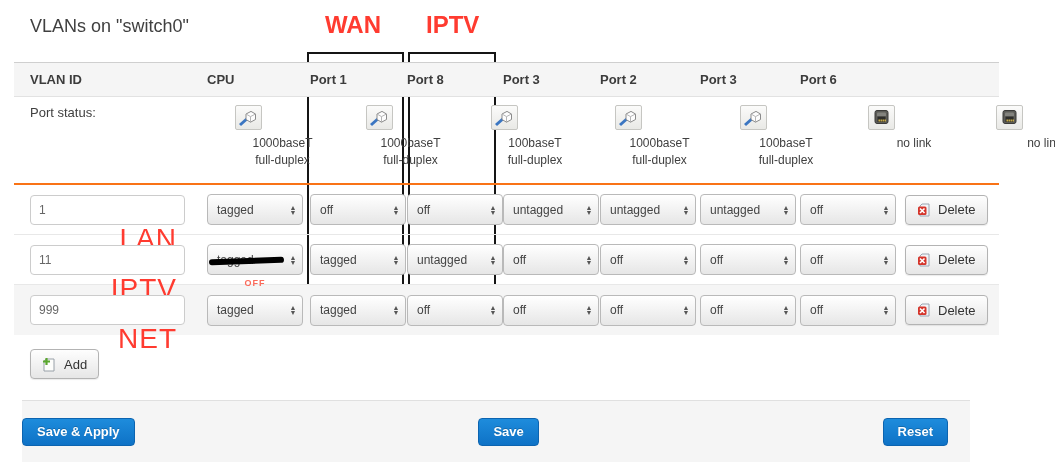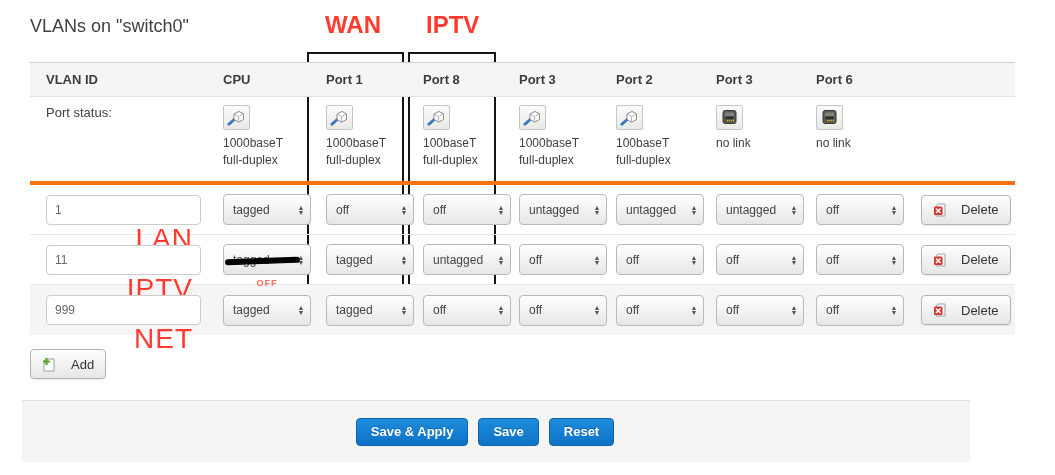--- a/index.html
+++ b/index.html
@@ -11,72 +11,72 @@
 
   
   .ann { position:absolute; color:#ff3b30; font-weight:700; pointer-events:none; }
   .ann-wan  { left:325px; top:11px; font-size:24px; }
   .ann-iptv { left:426px; top:11px; font-size:24px; }
   .ann-box { position:absolute; border:2px solid #151515; pointer-events:none; }
   .box1 { left:307px; top:52px; width:97px;  height:281px; }
   .box2 { left:408px; top:52px; width:88px;  height:281px; }
 
   
-  .vlan-table { position:absolute; left:30px; top:62px; width:985px; }
+  .vlan-table { position:absolute; left:14px; top:62px; width:985px; }
   .trow { display:grid;
           grid-template-columns:185px 103px 97px 96px 97px 100px 100px 105px 102px;
           align-items:center; }
   .thead { height:35px; background:#f5f5f5; border-top:1px solid #cfcfcf;
            border-bottom:1px solid #e2e2e2; }
   .thead .cell { font-size:13px; font-weight:bold; color:#3c3c3c; }
   .cell { padding-left:8px; }
   .cell.first { padding-left:16px; }
-  .rstatus { height:88px; border-bottom:4px solid #f97316; align-items:start; }
+  .rstatus { height:88px; border-bottom:2px solid #f97316; align-items:start;gap:28px; }
   .rstatus .cell { padding-top:8px; }
   .status-label { font-size:13px; color:#404040; padding-top:14px; }
-  .ptxt { font-size:12px; color:#404040; line-height:17px; margin-top:5px; }
+  .ptxt { font-size:12px; color:#404040; line-height:17px; margin-top:5px;text-align:center; }
   .icon-tile { width:27px; height:25px; border:1px solid #c6c6c2; border-radius:2px;
                background:linear-gradient(#fbfbfa,#e9e9e6);
                display:flex; align-items:center; justify-content:center; }
 
   .rvlan { height:50px; border-bottom:1px solid #e8e8e8; }
   .rvlan.shaded { background:#f5f5f5; border-bottom:none; }
 
   .vlan-input-wrap { position:relative; width:155px; }
   .vlan-input { width:155px; height:30px; border:1px solid #ccc; border-radius:4px;
                 padding:0 8px; font-size:12px; color:#666; background:#fff;
                 font-family:"Liberation Sans", sans-serif; }
   .row-ann { position:absolute; right:8px; top:-4px; font-size:28px; color:#ff3b30;
              pointer-events:none; letter-spacing:1px;margin-top:32px; }
 
-  .sel { position:relative; width:88px; height:31px; border:1px solid #b9b9b9; border-radius:4px;
+  .sel { position:relative; width:96px; height:31px; border:1px solid #b9b9b9; border-radius:4px;
          background:linear-gradient(#ffffff,#e6e6e6);
          display:flex; align-items:center; cursor:default; }
   .sel .sel-txt { font-size:12px; color:#444; padding-left:9px; flex:1;
                   white-space:nowrap; overflow:hidden; }
   .sel .arrows { width:16px; display:flex; flex-direction:column; align-items:center;
                  color:#555; font-size:7px; line-height:5px; padding-right:2px; }
   .scribble { position:absolute; left:1px; top:13px; width:75px; height:6px;
               background:#000; border-radius:3px; transform:rotate(-2deg);
               pointer-events:none; }
   .scribble:after { content:""; position:absolute; left:54px; top:1px; width:20px; height:4px;
               background:#000; transform:rotate(-3deg); }
   .cpu-off-note { position:absolute; left:50%; transform:translateX(-50%); top:33px;
               font-size:9px; font-weight:bold; color:#fb6a5a; letter-spacing:1px; }
 
-  .btn { display:inline-flex; align-items:center; gap:14px; height:30px; padding:0 11px;
+  .btn { display:inline-flex; align-items:center; gap:7px; height:30px; padding:0 11px;
          border:1px solid #b3b3b3; border-radius:4px;
          background:linear-gradient(#fefefe,#e6e6e6);
          font-size:13px; color:#333; cursor:pointer;
          box-shadow:0 1px 1px rgba(0,0,0,.08);justify-content:flex-end; }
   .add-btn { position:absolute; left:30px; top:349px; }
 
   .footer { position:absolute; left:22px; top:400px; width:948px; height:62px;
             background:#f5f5f5; border-top:1px solid #e0e0e0;
-            display:flex; align-items:center; justify-content:center;
+            display:flex; align-items:center; justify-content:space-between;
             gap:10px; padding-right:22px; }
   .btn-blue { height:28px; padding:0 14px; border:1px solid #0c64b0; border-radius:4px;
               background:linear-gradient(#1e8cdc,#0e72c6); color:#fff; font-size:13px;
               font-weight:bold; cursor:pointer; display:inline-flex; align-items:center;
               text-shadow:0 -1px 0 rgba(0,0,0,.2); }
 </style>
 </head>
 <body>
 
 <div class="page">

